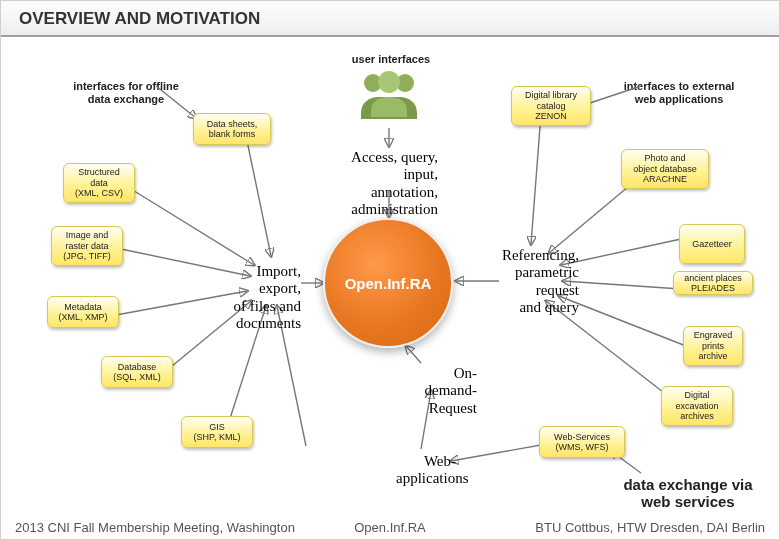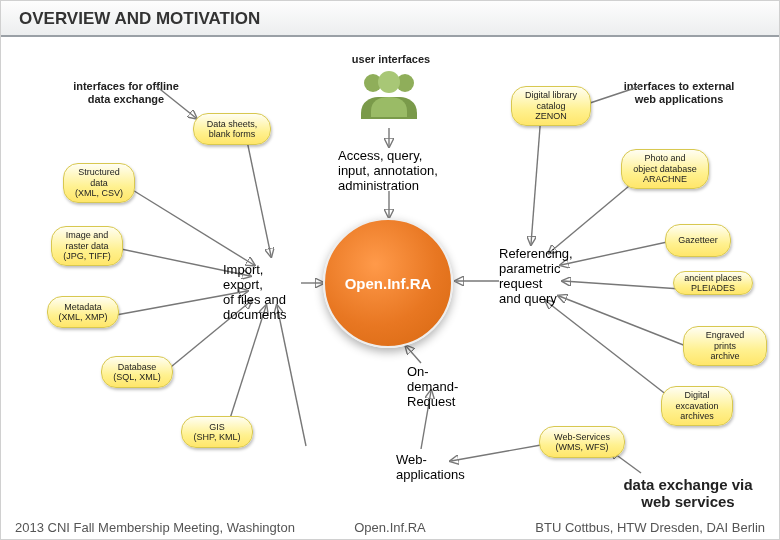--- a/index.html
+++ b/index.html
@@ -14,30 +14,30 @@
   }
   .heading { position: absolute; font-size: 11px; font-weight: bold; color: #222; text-align: center; line-height: 1.15; }
   .footer { position: absolute; bottom: 4px; font-size: 13px; color: #555; margin-top: 12px; }
   .footer.left { left: 14px; }
   .footer.center { left: 50%; transform: translateX(-50%); }
   .footer.right { right: 14px; }
 
   .node { position: absolute; display: flex; align-items: center; justify-content: center; text-align: center;
           font-size: 9px; line-height: 1.15; color: #222; padding: 3px 4px; }
   .yellow { background: linear-gradient(#fffef2,#fff190 60%,#ffe66a);
-            border: 1px solid #d8c850; border-radius: 15px;
+            border: 1px solid #d8c850; border-radius: 6px;
             box-shadow: 1px 2px 3px rgba(0,0,0,.25); }
   .center-circle {
     position: absolute; width: 130px; height: 130px; border-radius: 50%;
     background: radial-gradient(circle at 40% 35%, #ff9a4a, #e87722 55%, #d66710);
     border: 2px solid #eee; box-shadow: 0 4px 10px rgba(0,0,0,.3);
     display: flex; align-items: center; justify-content: center;
     color: #fff; font-weight: bold; font-size: 15px;
   }
-  .label { position: absolute; font-size: 13px; text-align: left; line-height: 1.15; }
+  .label { position: absolute; font-size: 15px; text-align: right; line-height: 1.15; font-family: Liberation Serif, serif; }
 
   svg.arrows { position: absolute; top: 0; left: 0; width: 780px; height: 540px; pointer-events: none; }
   svg.arrows line, svg.arrows path { stroke: #777; stroke-width: 1.4; fill: none; }
 
   .people-icon { position:absolute; }
 </style>
 </head>
 <body>
 
 <div class="slide">
@@ -110,22 +110,22 @@
 
   <div class="node yellow" style="left:192px;top:112px;width:78px;height:32px">Data sheets,<br>blank forms</div>
   <div class="node yellow" style="left:62px;top:162px;width:72px;height:40px">Structured<br>data<br>(XML, CSV)</div>
   <div class="node yellow" style="left:50px;top:225px;width:72px;height:40px">Image and<br>raster data<br>(JPG, TIFF)</div>
   <div class="node yellow" style="left:46px;top:295px;width:72px;height:32px">Metadata<br>(XML, XMP)</div>
   <div class="node yellow" style="left:100px;top:355px;width:72px;height:32px">Database<br>(SQL, XML)</div>
   <div class="node yellow" style="left:180px;top:415px;width:72px;height:32px">GIS<br>(SHP, KML)</div>
 
   <div class="node yellow" style="left:510px;top:85px;width:80px;height:40px">Digital library<br>catalog<br>ZENON</div>
   <div class="node yellow" style="left:620px;top:148px;width:88px;height:40px">Photo and<br>object database<br>ARACHNE</div>
-  <div class="node yellow" style="left:664px;top:223px;width:66px;height:33px">Gazetteer</div>
+  <div class="node yellow" style="left:678px;top:223px;width:66px;height:40px">Gazetteer</div>
   <div class="node yellow" style="left:672px;top:270px;width:80px;height:24px">ancient places<br>PLEIADES</div>
-  <div class="node yellow" style="left:682px;top:325px;width:84px;height:40px">Engraved<br>prints<br>archive</div>
+  <div class="node yellow" style="left:682px;top:325px;width:60px;height:40px">Engraved<br>prints<br>archive</div>
   <div class="node yellow" style="left:660px;top:385px;width:72px;height:40px">Digital<br>excavation<br>archives</div>
   <div class="node yellow" style="left:538px;top:425px;width:86px;height:32px">Web-Services<br>(WMS, WFS)</div>
 
   <div class="footer left">2013 CNI Fall Membership Meeting, Washington</div>
   <div class="footer center">Open.Inf.RA</div>
   <div class="footer right">BTU Cottbus, HTW Dresden, DAI Berlin</div>
 </div>
 
 </body></html>

